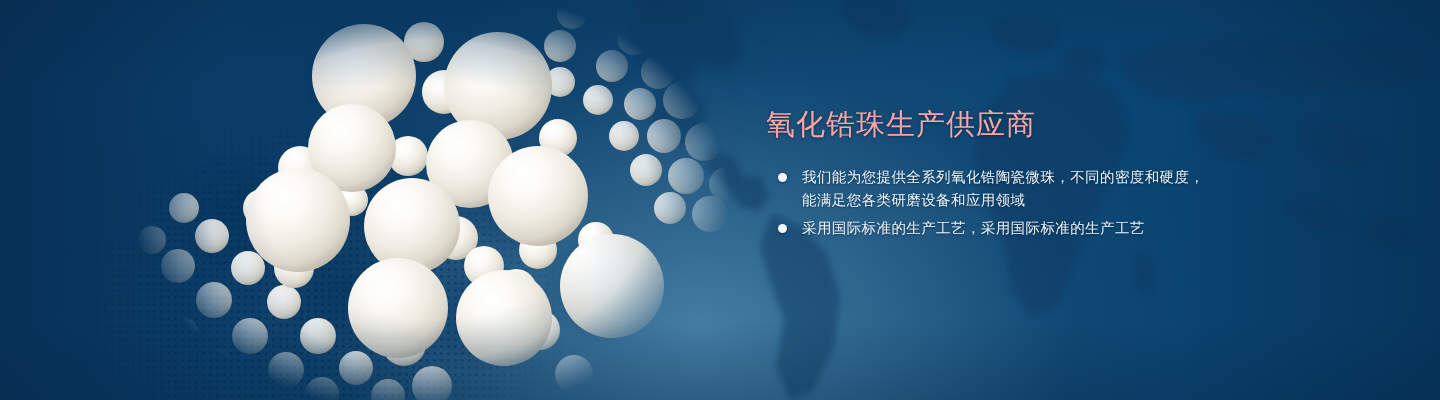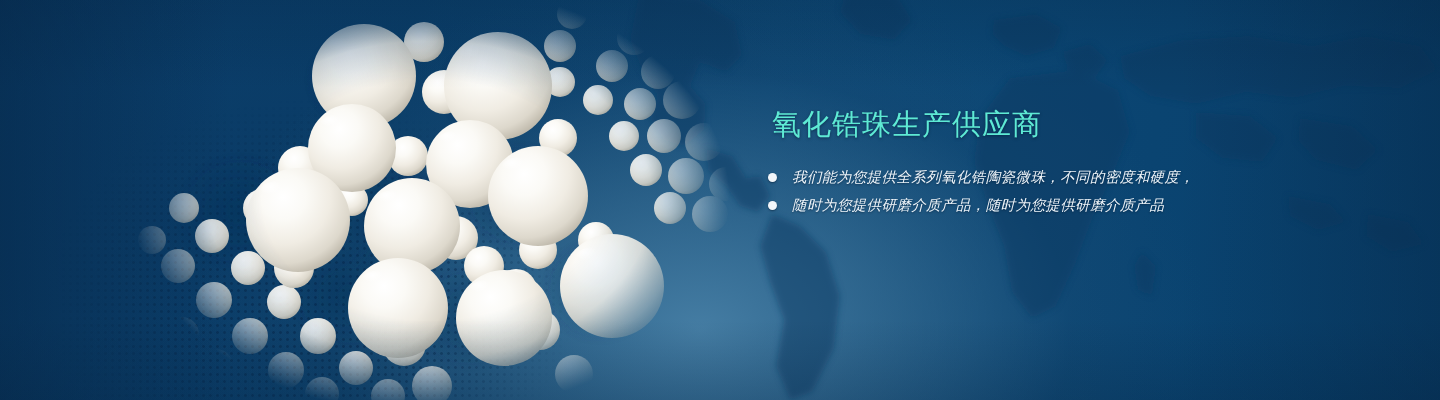--- a/index.html
+++ b/index.html
@@ -85,31 +85,30 @@
   .copy {
     position: absolute;
     left: 764px;
     top: 104px;
     width: 620px;
   }
   .headline {
     font-size: 29px;
     line-height: 40px;
     font-weight: 400;
-    color: #5eead4;
+    color: #fca5a5;
     letter-spacing: 1px;
-    margin: 0 0 22px 8px;
+    margin: 0 0 22px 2px;
     text-shadow: 0 1px 3px rgba(2,22,44,0.55);
     white-space: nowrap;
   }
   ul.points {
     list-style: none;
-    margin: 2px;
+    margin: 12px;
     padding: 0;
-    font-style: italic;
   }
   ul.points li {
     position: relative;
     padding-left: 26px;
     margin: 0 0 5px 0;
     font-size: 14.5px;
     line-height: 23px;
     color: #eef4f9;
     letter-spacing: 0.4px;
     text-shadow: 0 1px 2px rgba(2,22,44,0.5);
@@ -311,24 +310,25 @@
 
   <div class="copy">
 
     <h1 class="headline">氧化锆珠生产供应商</h1>
 
     <ul class="points">
 
       <li>
         <span class="dot"></span>
         <span class="ln">我们能为您提供全系列氧化锆陶瓷微珠，不同的密度和硬度，</span>
+        <span class="ln">能满足您各类研磨设备和应用领域</span>
       </li>
 
 
       <li>
         <span class="dot"></span>
-        <span class="ln">随时为您提供研磨介质产品，随时为您提供研磨介质产品</span>
+        <span class="ln">采用国际标准的生产工艺，采用国际标准的生产工艺</span>
       </li>
 
     </ul>
   </div>
 
 </div>
 
 </body></html>

